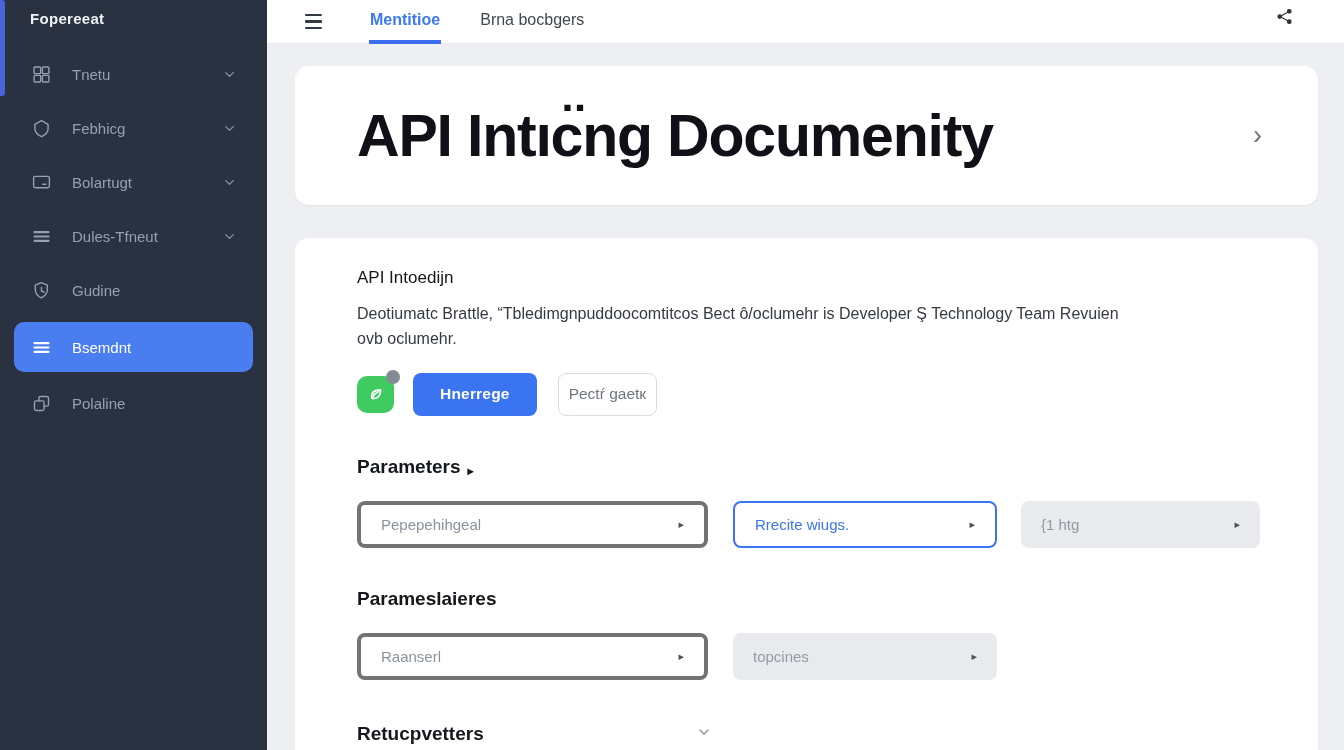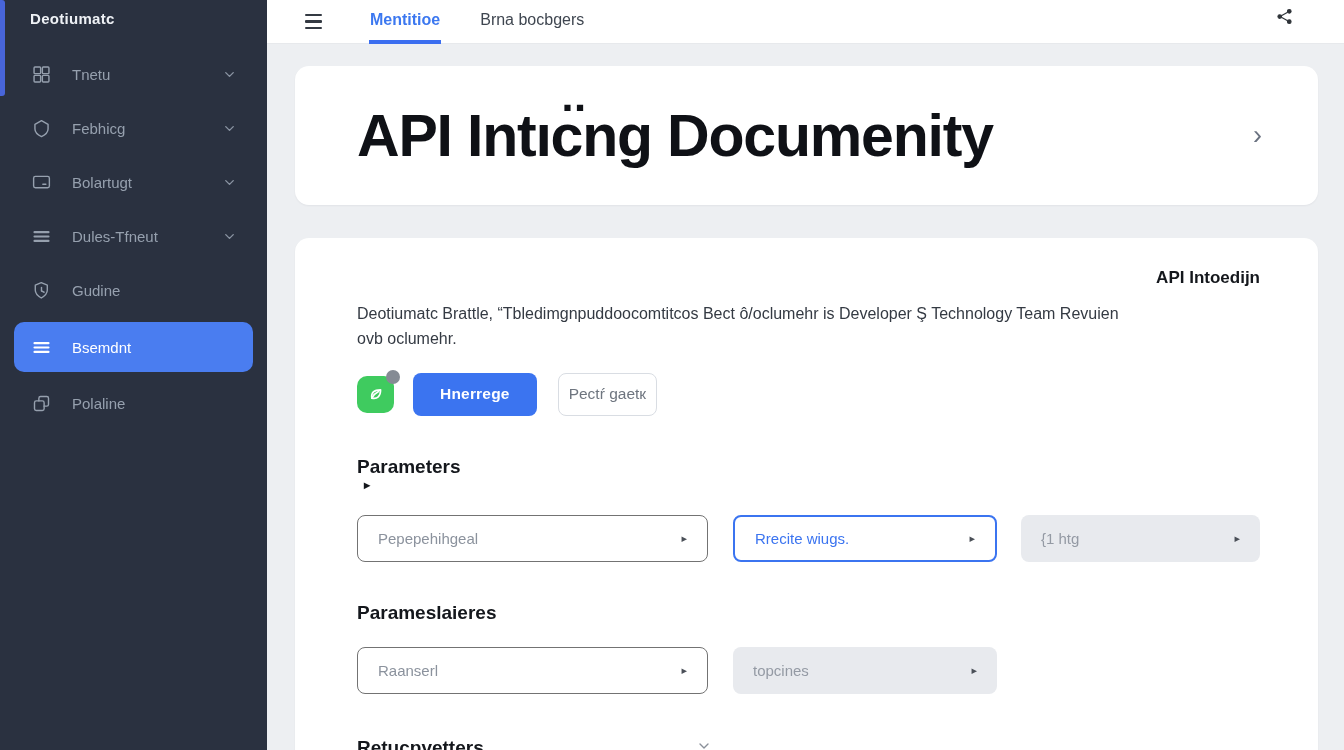--- a/index.html
+++ b/index.html
@@ -72,70 +72,70 @@
     font-size: 59px; font-weight: bold; color: #0f1116;
     letter-spacing: -1.2px; margin: 0; flex: 1;
   }
   .header-chevron { color: #6a7280; font-size: 27px; line-height: 1; cursor: pointer; padding: 0 6px; }
 
   .content-card {
     background: #ffffff; border-radius: 14px;
     padding: 30px 58px 60px 62px; min-height: 540px;
     box-shadow: 0 1px 2px rgba(16,24,40,.05);
   }
-  .section-title { font-size: 17px; font-weight: bold; color: #14171c; margin: 0 0 13px 0; text-align: right; }
+  .section-title { font-size: 17px; font-weight: normal; color: #14171c; margin: 0 0 13px 0; }
   .desc { font-size: 16px; color: #343a43; line-height: 1.58; margin: 0; }
 
   .actions { display: flex; align-items: center; margin-top: 21px; }
   .app-icon {
     width: 37px; height: 37px; background: #3fcb5f; border-radius: 10px;
     position: relative; margin-right: 19px;
     display: flex; align-items: center; justify-content: center;
   }
   .app-icon svg { width: 20px; height: 20px; stroke: #ffffff; fill: none; stroke-width: 2; stroke-linecap: round; stroke-linejoin: round; }
   .badge-dot {
     position: absolute; top: -6px; right: -6px; width: 14px; height: 14px;
     background: #858b94; border-radius: 50%;
   }
   .btn { height: 43px; border-radius: 8px; font-size: 15.5px; font-family: "Liberation Sans", sans-serif; cursor: pointer; }
   .btn-primary { background: #3b74f0; color: #ffffff; border: none; padding: 0 27px; font-weight: bold; letter-spacing: .2px; }
   .btn-secondary { background: #ffffff; color: #6e757f; border: 1px solid #d9dde3; padding: 0 10px; margin-left: 21px; }
 
   .group-title {
     font-size: 19px; font-weight: bold; color: #14171c;
-    margin: 40px 0 0 0; display: flex; align-items: flex-start; flex-direction: column;
+    margin: 40px 0 0 0; display: flex; align-items: flex-end;
   }
   .group-title .arrow { font-size: 12px; margin-left: 7px; color: #14171c; }
 
   .dd-row { display: flex; margin-top: 23px; }
   .dd {
     height: 47px; border-radius: 8px; display: flex; align-items: center;
     padding: 0 20px; font-size: 15px; cursor: pointer; background: #ffffff;
   }
   .dd .tri { margin-left: auto; color: #4a4f57; font-size: 11px; }
-  .dd-outline { border: 1px solid #737373; color: #8b929d; }
+  .dd-outline { border: 4px solid #737373; color: #8b929d; }
   .dd-focus { border: 2px solid #3b74f0; color: #3b74f0; }
   .dd-gray { background: #e8eaee; border: none; color: #949aa4; gap: 40px; }
   .w-lg { width: 351px; margin-right: 25px; }
   .w-md { width: 264px; margin-right: 24px; }
   .w-sm { width: 239px; margin-right: 0; }
 
   .returns-row {
     width: 355px; display: flex; align-items: center; justify-content: space-between;
     margin-top: 43px;
   }
   .returns-title { font-size: 19px; font-weight: bold; color: #14171c; margin: 0; }
   .returns-chev svg { width: 16px; height: 16px; stroke: #8a909a; fill: none; stroke-width: 2; stroke-linecap: round; stroke-linejoin: round; }
 </style>
 </head>
 <body>
 
 <aside class="sidebar">
   <div class="accent-strip"></div>
-  <div class="sidebar-title">Deotiumatc</div>
+  <div class="sidebar-title">Fopereeat</div>
 
   <nav class="nav">
 
     <div class="nav-item">
       <span class="nicon">
         <svg viewBox="0 0 24 24">
             <rect x="3.5" y="3.5" width="7.5" height="7.5" rx="1"></rect>
             <rect x="13" y="3.5" width="7.5" height="7.5" rx="1"></rect>
             <rect x="3.5" y="13" width="7.5" height="7.5" rx="1"></rect>
             <rect x="13" y="13" width="7.5" height="7.5" rx="1"></rect>

